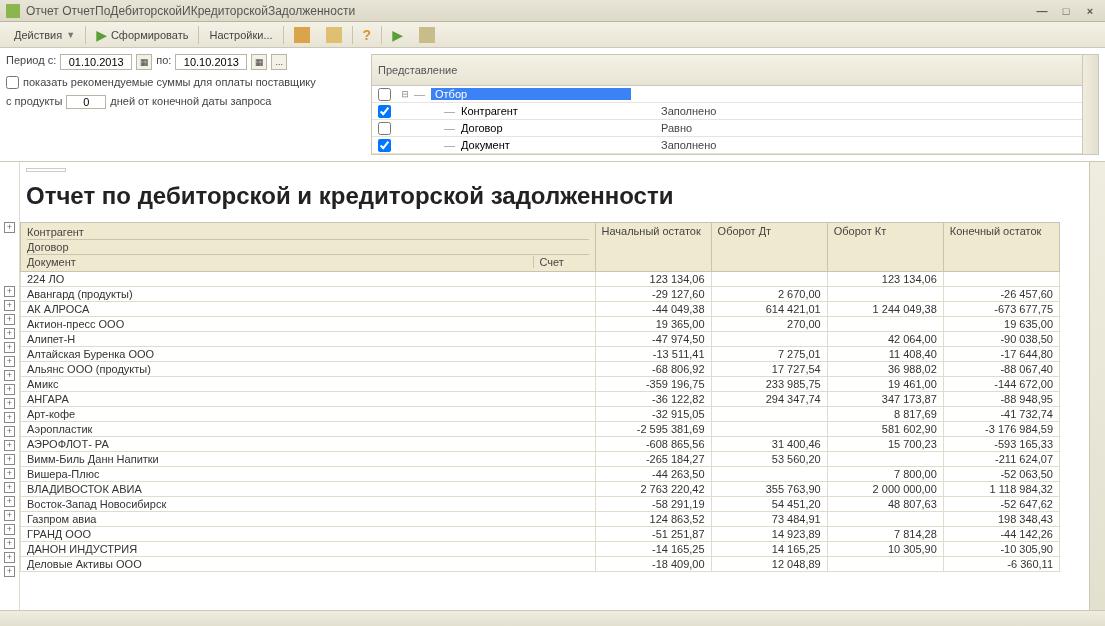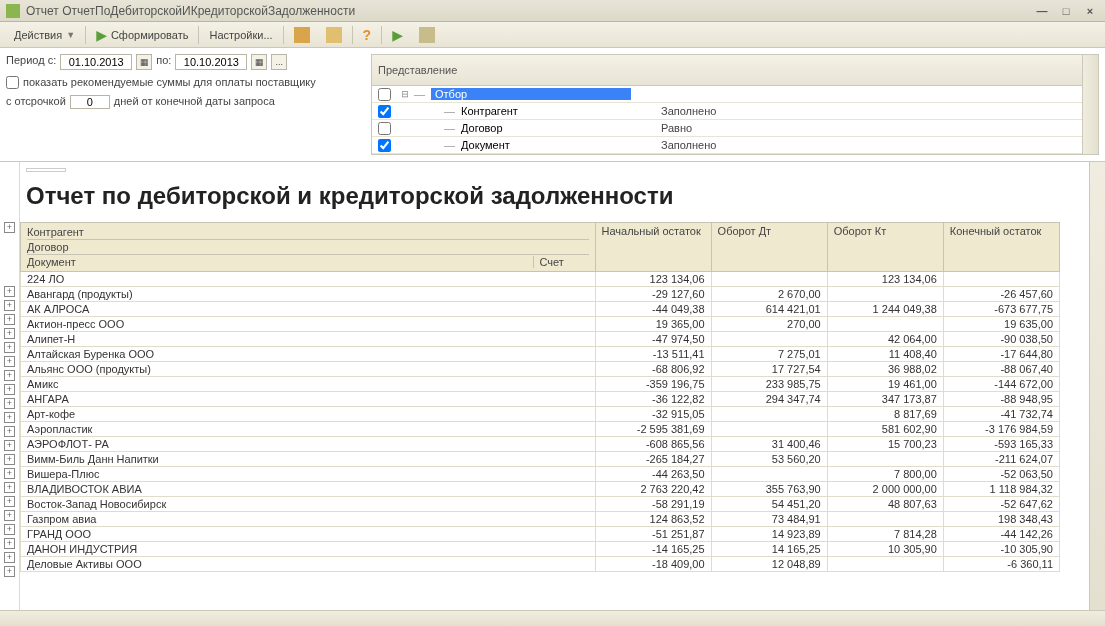--- a/index.html
+++ b/index.html
@@ -103,21 +103,21 @@
       <span>по:</span>
       <input class="date-input" value="10.10.2013" style="">
       <span class="cal-btn">▦</span>
       <span class="cal-btn">...</span>
     </div>
     <div class="row">
       <input type="checkbox" class="chk" style="">
       <span>показать рекомендуемые суммы для оплаты поставщику</span>
     </div>
     <div class="row">
-      <span>с отсрочкой</span>
+      <span>с продукты</span>
       <input class="num-input" value="0" style="">
       <span>дней от конечной даты запроса</span>
     </div>
   </div>
   <div class="right-grid" style="display:flex;">
     <div style="flex:1;">
       <div class="rg-header">Представление</div>
       <div id="rg-body">
           <div class="rg-row">
             <span class="rg-chk">

